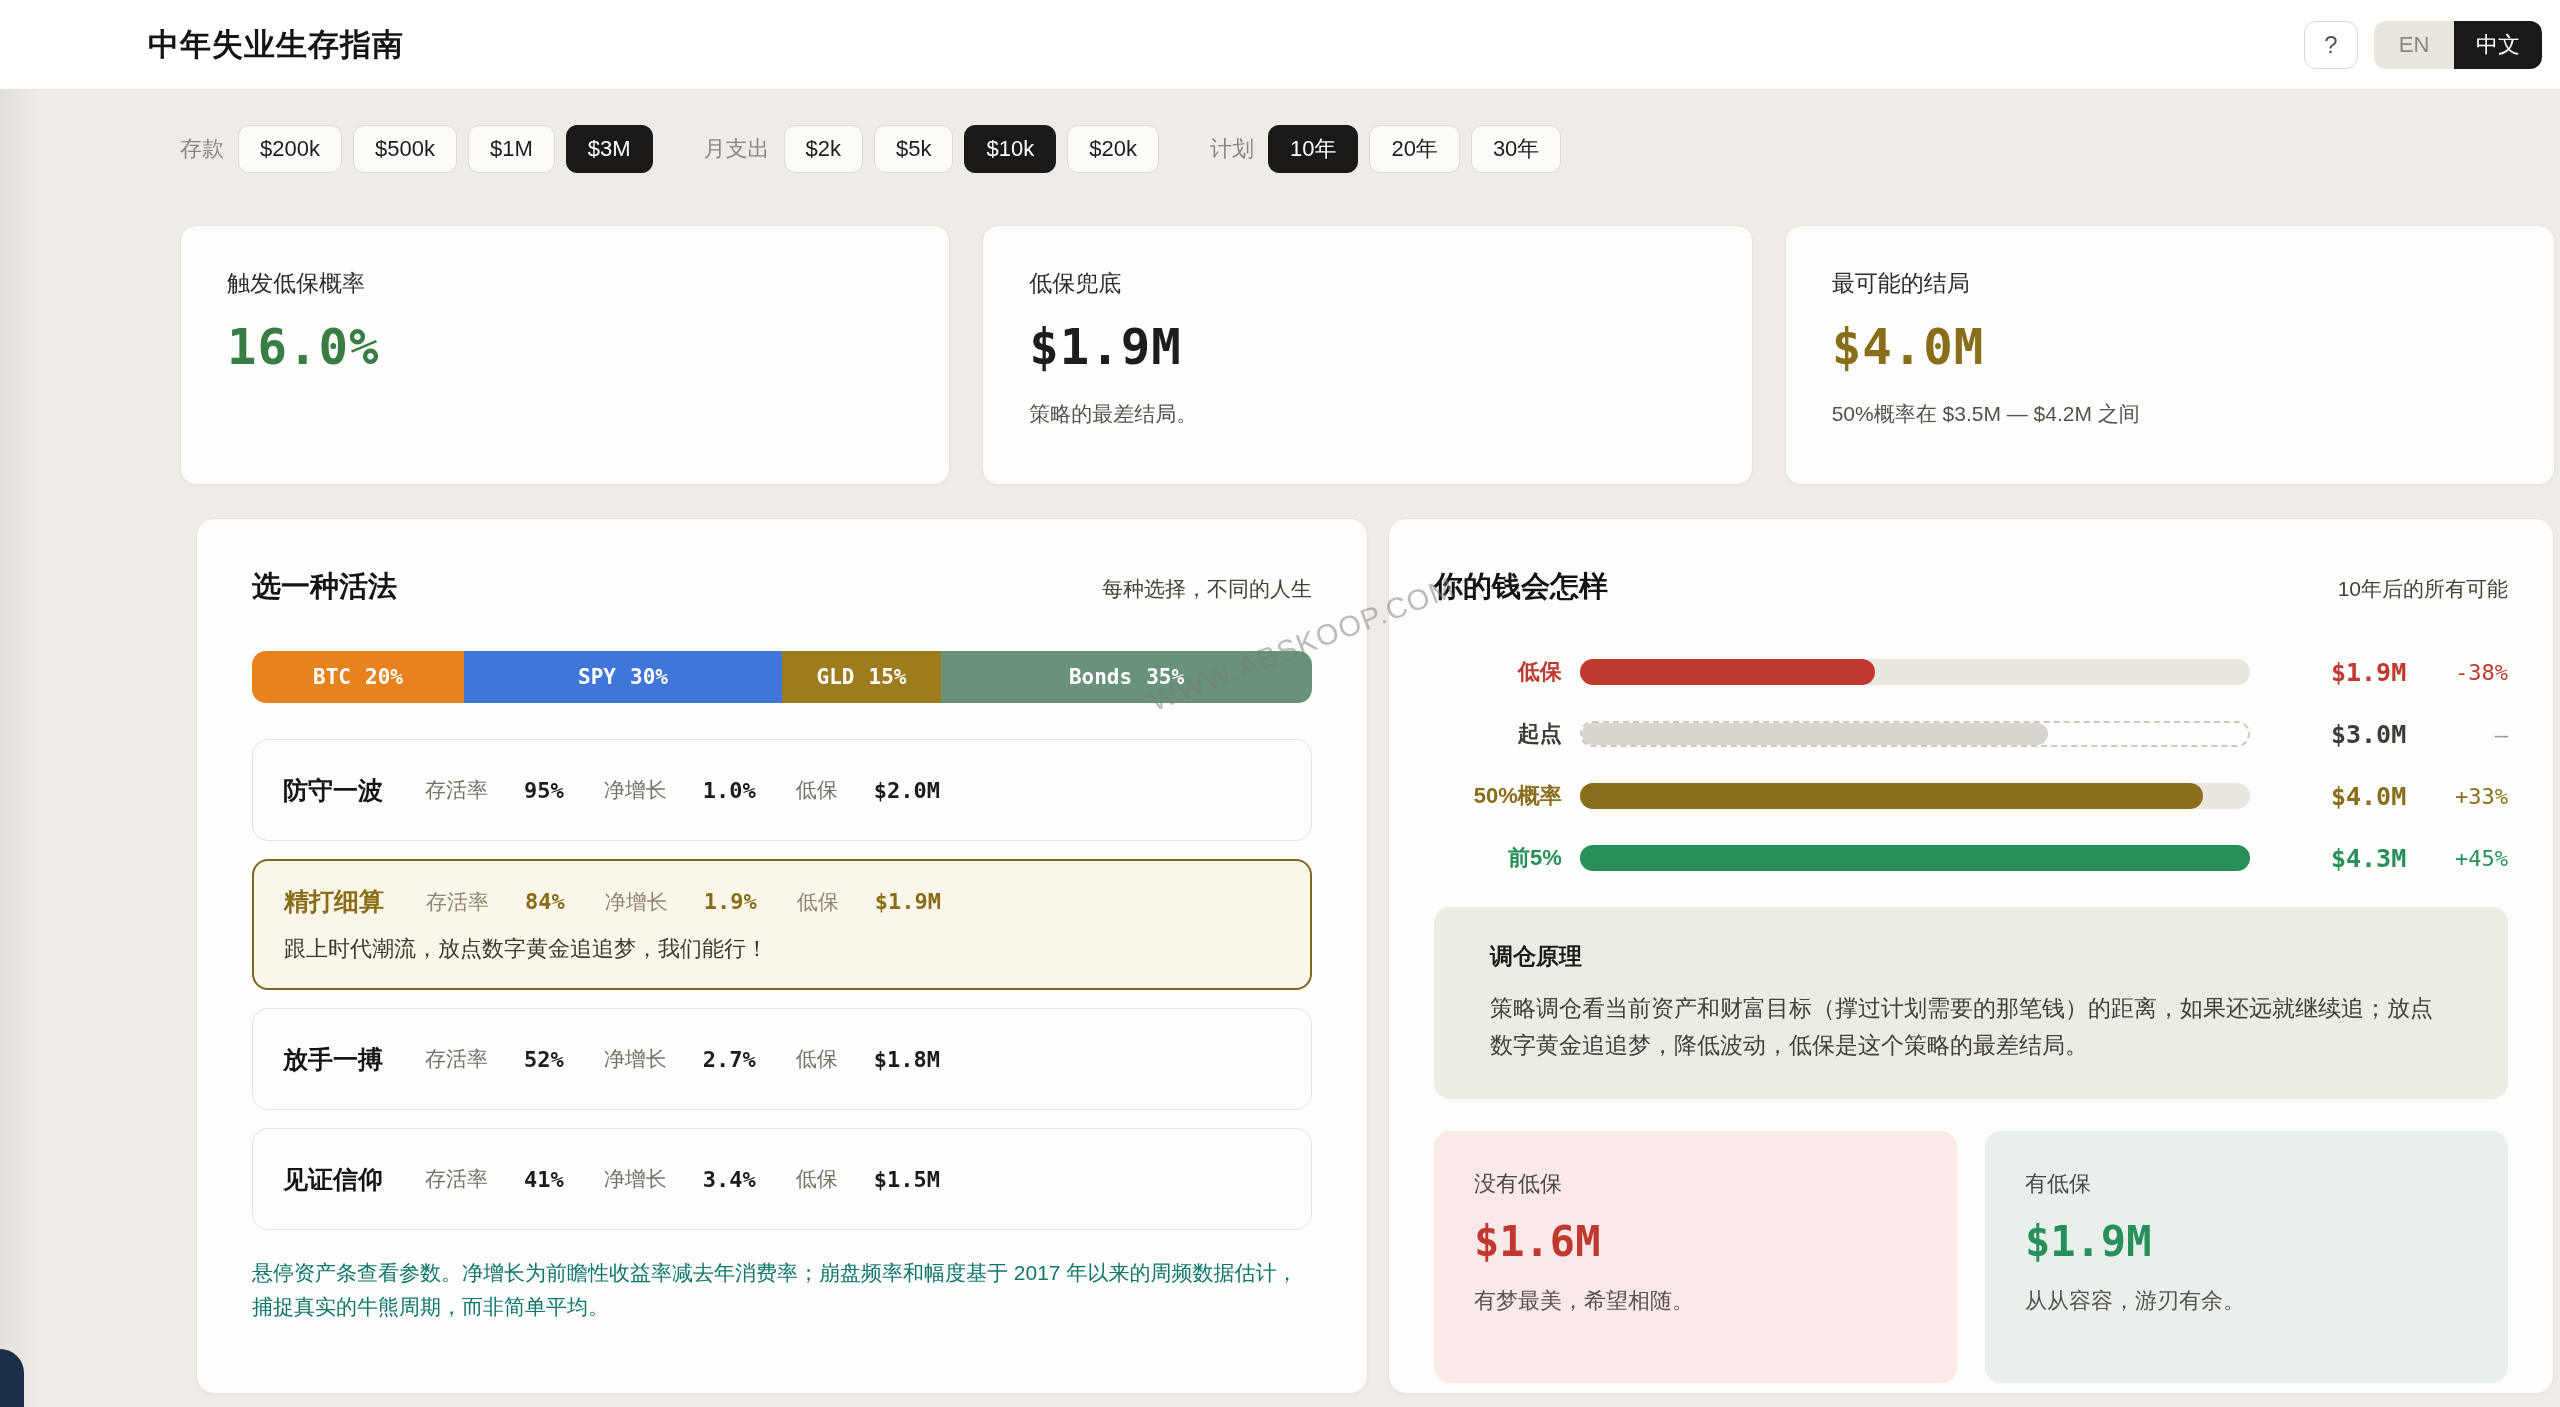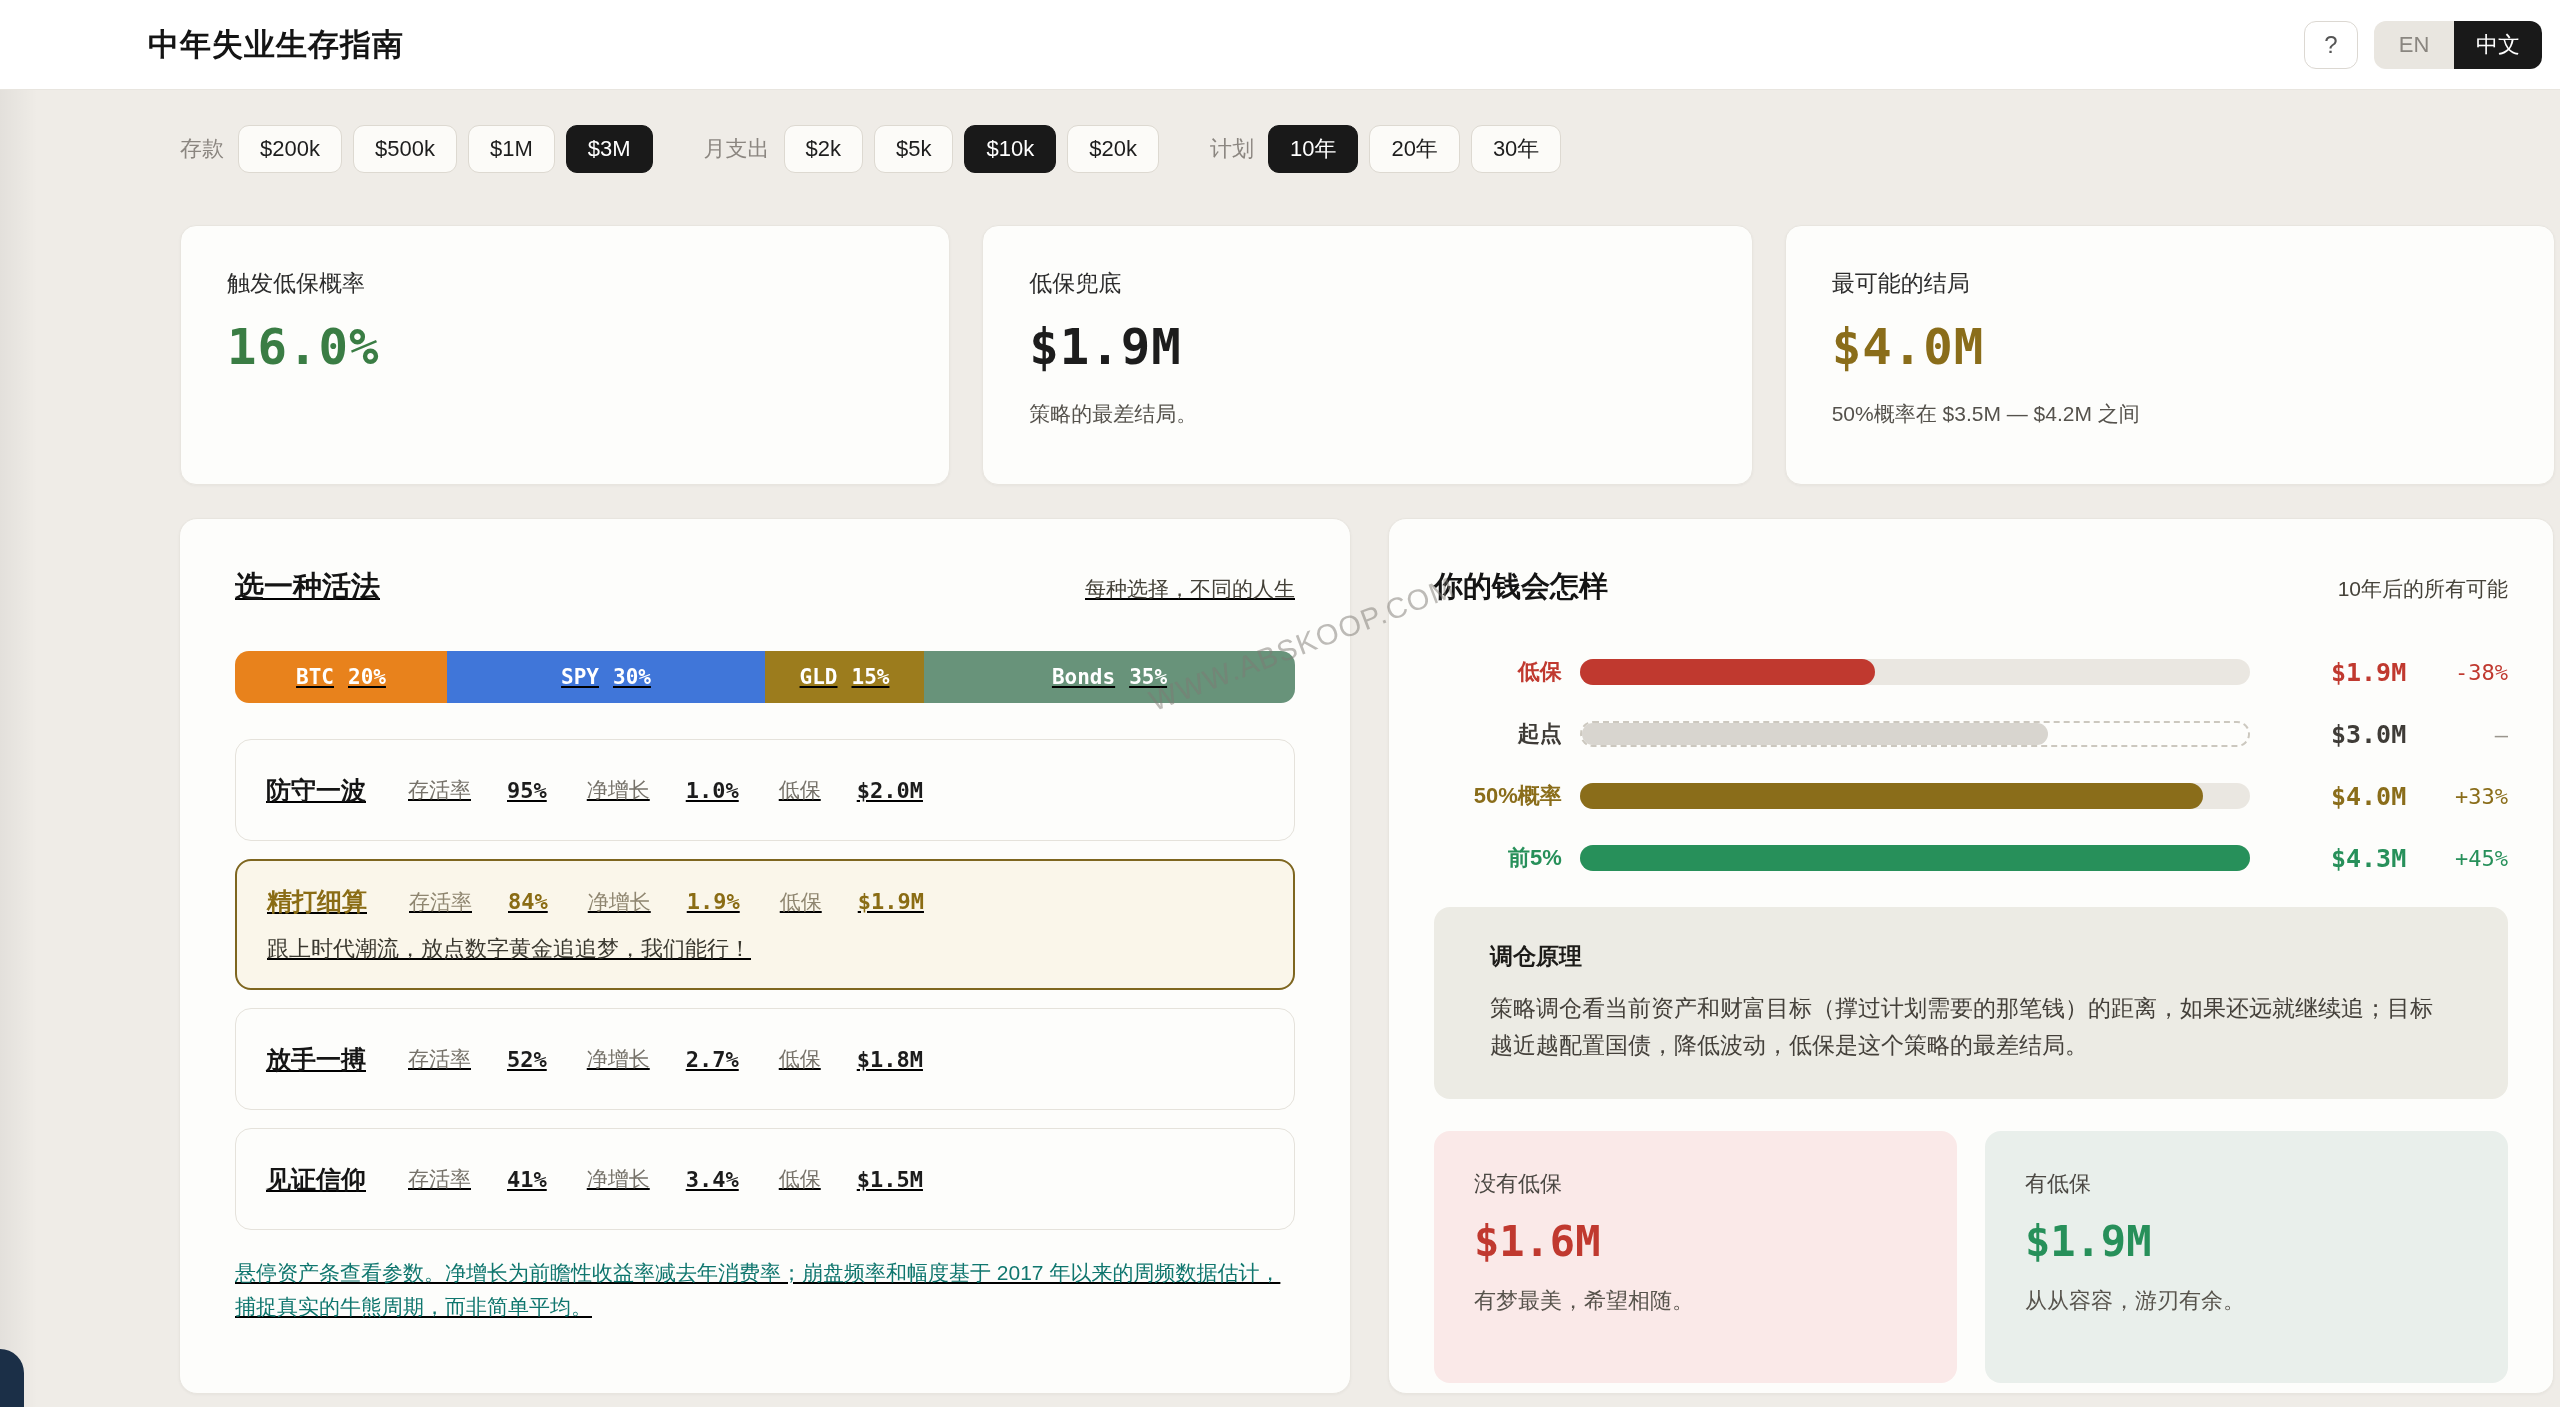--- a/index.html
+++ b/index.html
@@ -35,21 +35,21 @@
   .s-label { font-size:23px; color:#2c2c2c; }
   .s-value { font-size:49px; font-weight:bold; margin-top:20px; letter-spacing:1px; }
   .s-value.green { color:#3a7d44; }
   .s-value.dark  { color:#1d1d1d; }
   .s-value.gold  { color:#8a6d1a; }
   .s-cap { font-size:21px; color:#55524c; margin-top:24px; }
 
   
   .panel { position:absolute; top:518px; height:876px; background:#fdfdfb; border:1px solid #e8e5df;
            border-radius:18px; box-shadow:0 1px 3px rgba(0,0,0,0.04); }
-  .panel-left  { left:179px;  width:1172px; padding:48px 55px;text-decoration:underline; }
+  .panel-left  { left:196px;  width:1172px; padding:48px 55px; }
   .panel-right { left:1388px; width:1166px; padding:48px 45px; }
   .p-title-row { display:flex; align-items:baseline; justify-content:space-between; }
   .p-title { font-size:29px; font-weight:bold; color:#141414; }
   .p-cap { font-size:21px; color:#454239; }
 
   
   .alloc { margin-top:44px; height:52px; border-radius:14px; overflow:hidden; display:flex; }
   .seg { height:100%; display:flex; align-items:center; justify-content:center; gap:14px;
          color:#ffffff; font-size:21px; font-weight:bold; cursor:pointer; }
   .seg-btc { background:#e8821c; }
@@ -312,21 +312,21 @@
         <div class="b-track">
             <div class="b-fill bg-green" style="width:100%"></div>
           </div>
         <div class="b-value c-green num">$4.3M</div>
         <div class="b-delta c-green num">+45%</div>
       </div>
     </div>
 
     <div class="principle">
       <div class="pr-title">调仓原理</div>
-      <div class="pr-body">策略调仓看当前资产和财富目标（撑过计划需要的那笔钱）的距离，如果还远就继续追；目标越近越配置国债，降低波动，低保是这个策略的最差结局。</div>
+      <div class="pr-body">策略调仓看当前资产和财富目标（撑过计划需要的那笔钱）的距离，如果还远就继续追；放点数字黄金追追梦，降低波动，低保是这个策略的最差结局。</div>
     </div>
 
     <div class="floor-cards">
       <div class="fcard fc-red">
         <div class="fc-label">没有低保</div>
         <div class="fc-value c-red num">$1.6M</div>
         <div class="fc-cap">有梦最美，希望相随。</div>
       </div>
       <div class="fcard fc-green">
         <div class="fc-label">有低保</div>

